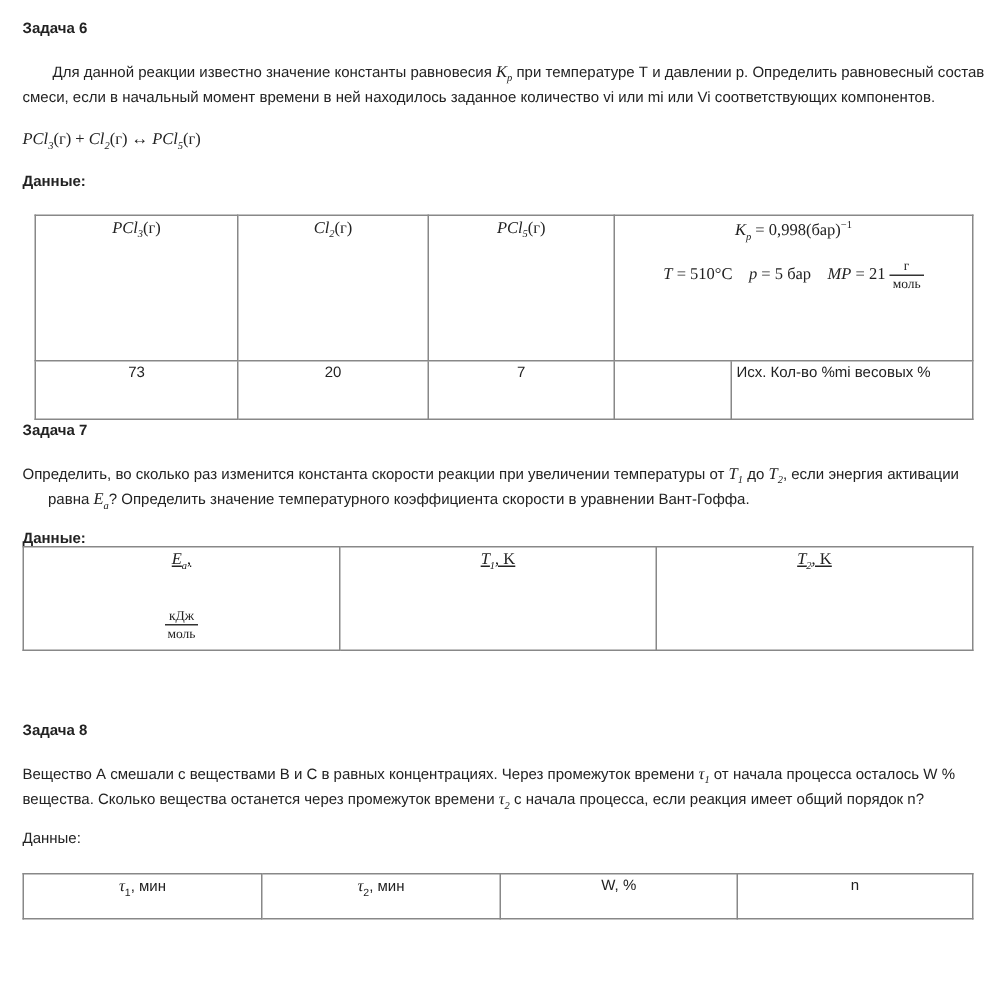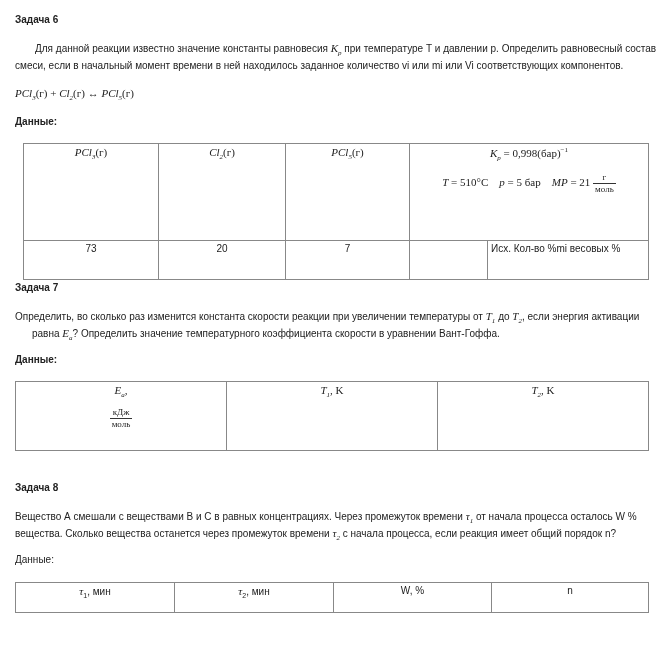--- a/index.html
+++ b/index.html
@@ -66,31 +66,31 @@
 </tbody>
   </table>
 
 <div class="abs h" style="left:15px; top:282px;">Задача 7</div>
 
 <div class="abs p" style="left:15px; top:308px;"><span>Определить, во сколько раз изменится константа скорости реакции при увеличении температуры от </span><span class="math"><span>T</span><sub>1</sub></span><span> до </span><span class="math"><span>T</span><sub>2</sub></span><span>, если энергия активации</span></div>
 <div class="abs p" style="left:15px; top:325px;margin-left:17px;"><span>равна </span><span class="math"><span>E</span><sub>a</sub></span><span>? Определить значение температурного коэффициента скорости в уравнении Вант-Гоффа.</span></div>
 
 <div class="abs h" style="left:15px; top:354px;">Данные:</div>
 
-<table style="left:15px; top:381px; width:633px;">
+<table style="left:15px; top:364px; width:633px;text-decoration:underline;">
   <colgroup>
       <col style="width:211px">
       <col style="width:211px">
       <col style="width:211px">
     </colgroup>
   <tbody>
       <tr style="height:69px;">
     <td class="math">
       <div><span>E</span><sub>a</sub><span class="rm">,</span></div>
-      <div style="margin-top:8px;"><span class="frac"><span class="num">кДж</span><span class="den">моль</span></span></div>
+      <div style="margin-top:24px;"><span class="frac"><span class="num">кДж</span><span class="den">моль</span></span></div>
     </td>
     <td class="math"><span>T</span><sub>1</sub><span class="rm">, K</span></td>
     <td class="math"><span>T</span><sub>2</sub><span class="rm">, K</span></td>
   </tr>
 </tbody>
   </table>
 
 <div class="abs h" style="left:15px; top:482px;">Задача 8</div>
 
 <div class="abs p" style="left:15px; top:508px;"><span>Вещество А смешали с веществами В и С в равных концентрациях. Через промежуток времени </span><span class="math"><span>τ</span><sub>1</sub></span><span> от начала процесса осталось W %</span></div>

